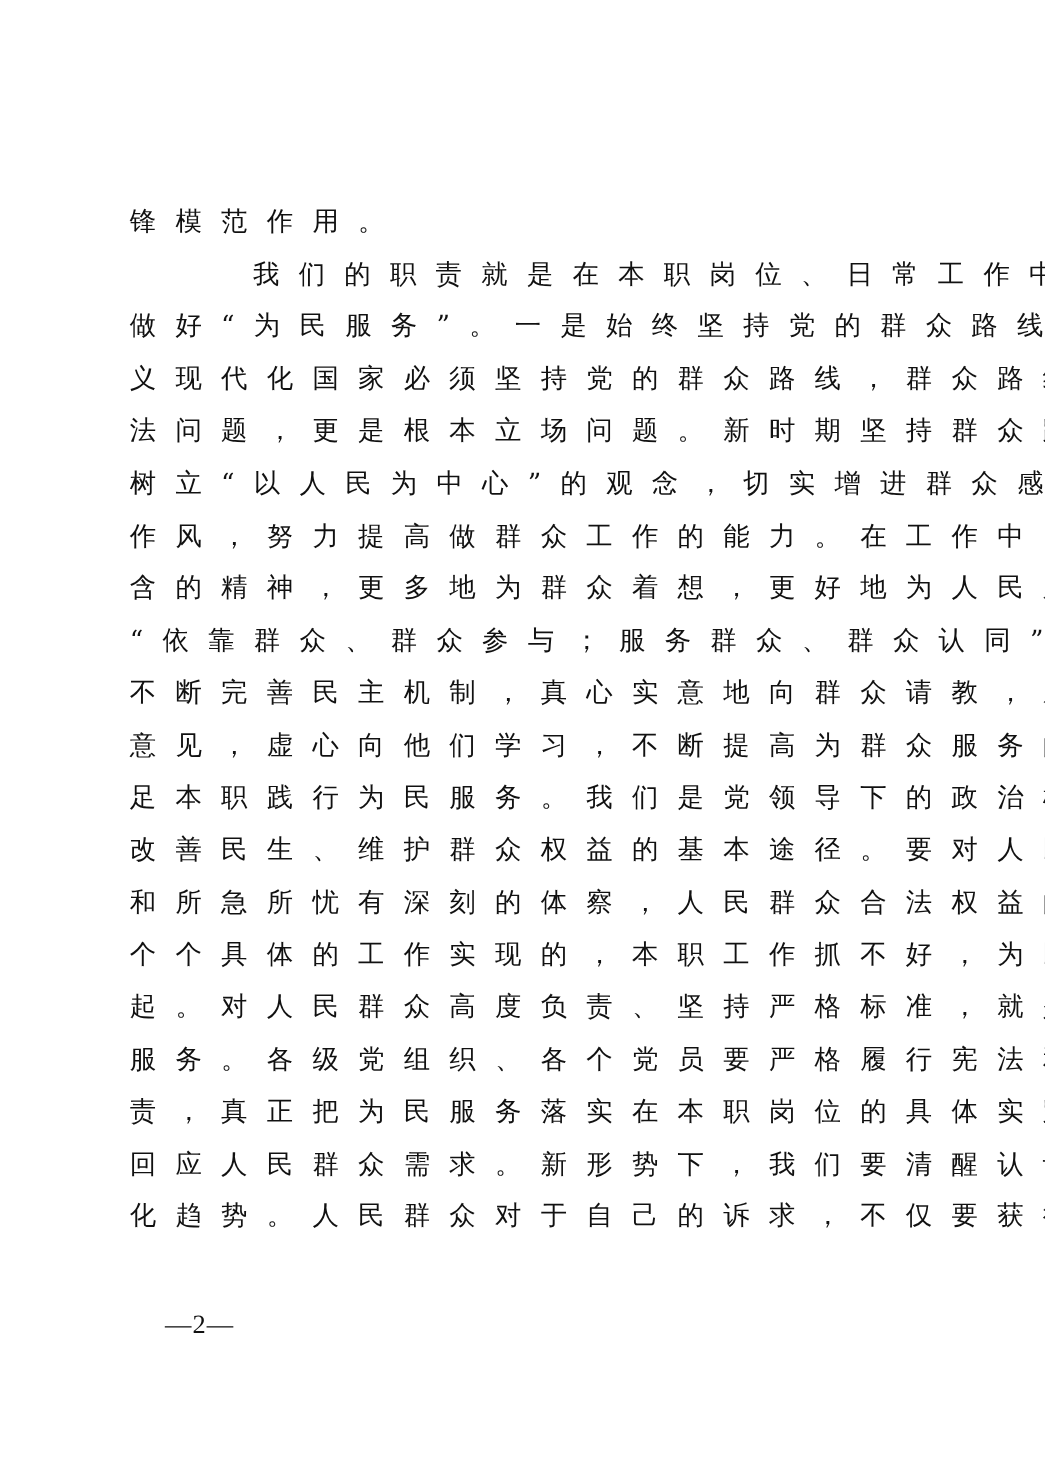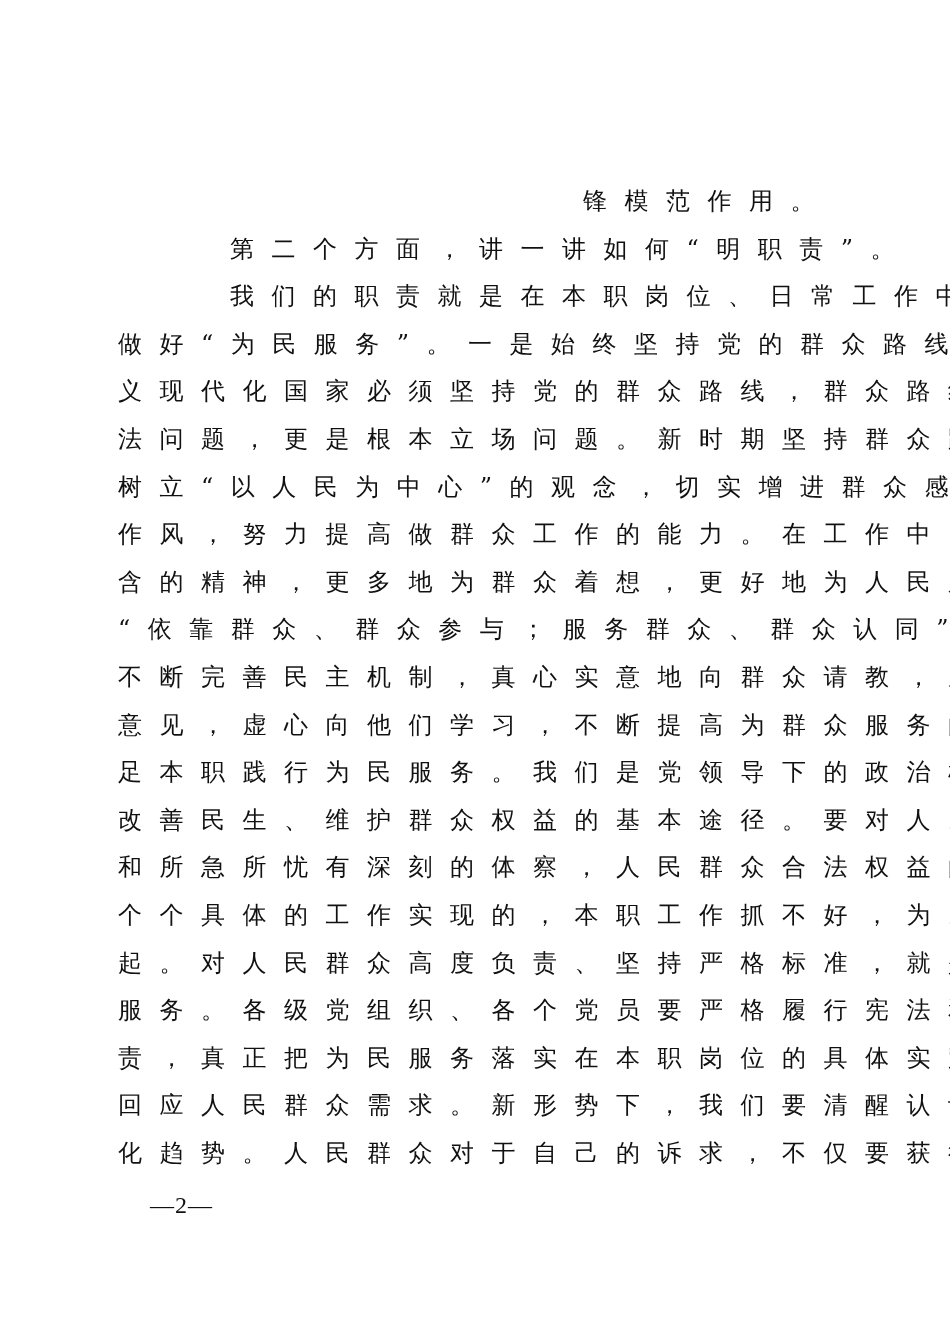--- a/index.html
+++ b/index.html
@@ -20,21 +20,20 @@
       left: 0; top: 0;
       width: 950px;
       height: 1344px;
       background: #ffffff;
     }
     .body-text {
       position: absolute;
       left: 118px;
       top: 178px;
       width: 714px;
-      text-align: right;
     }
     .line {
       height: 47.6px;
       line-height: 47.6px;
       font-size: 24px;
       white-space: nowrap;
       letter-spacing: 17.5px;
       display: block;
     }
     .line.indent {
@@ -50,21 +49,20 @@
       color: #111111;
       letter-spacing: 1px;
     }
   </style>
 </head>
 <body>
 
 <div class="page">
   <div class="body-text">
     <span class="line">锋模范作用。</span>
-    <span class="line indent">第二个方面，讲一讲如何“明职责”。</span>
     <span class="line indent">我们的职责就是在本职岗位、日常工作中做到、做实</span>
     <span class="line">做好“为民服务”。一是始终坚持党的群众路线。建设社会主</span>
     <span class="line">义现代化国家必须坚持党的群众路线，群众路线不仅是工作方</span>
     <span class="line">法问题，更是根本立场问题。新时期坚持群众路线，必须牢固</span>
     <span class="line">树立“以人民为中心”的观念，切实增进群众感情，大力改进</span>
     <span class="line">作风，努力提高做群众工作的能力。在工作中，要学习其中蕴</span>
     <span class="line">含的精神，更多地为群众着想，更好地为人民服务，走出一条</span>
     <span class="line">“依靠群众、群众参与；服务群众、群众认同”的新路子。要</span>
     <span class="line">不断完善民主机制，真心实意地向群众请教，虚心听取他们的</span>
     <span class="line">意见，虚心向他们学习，不断提高为群众服务的本领。二是立</span>

